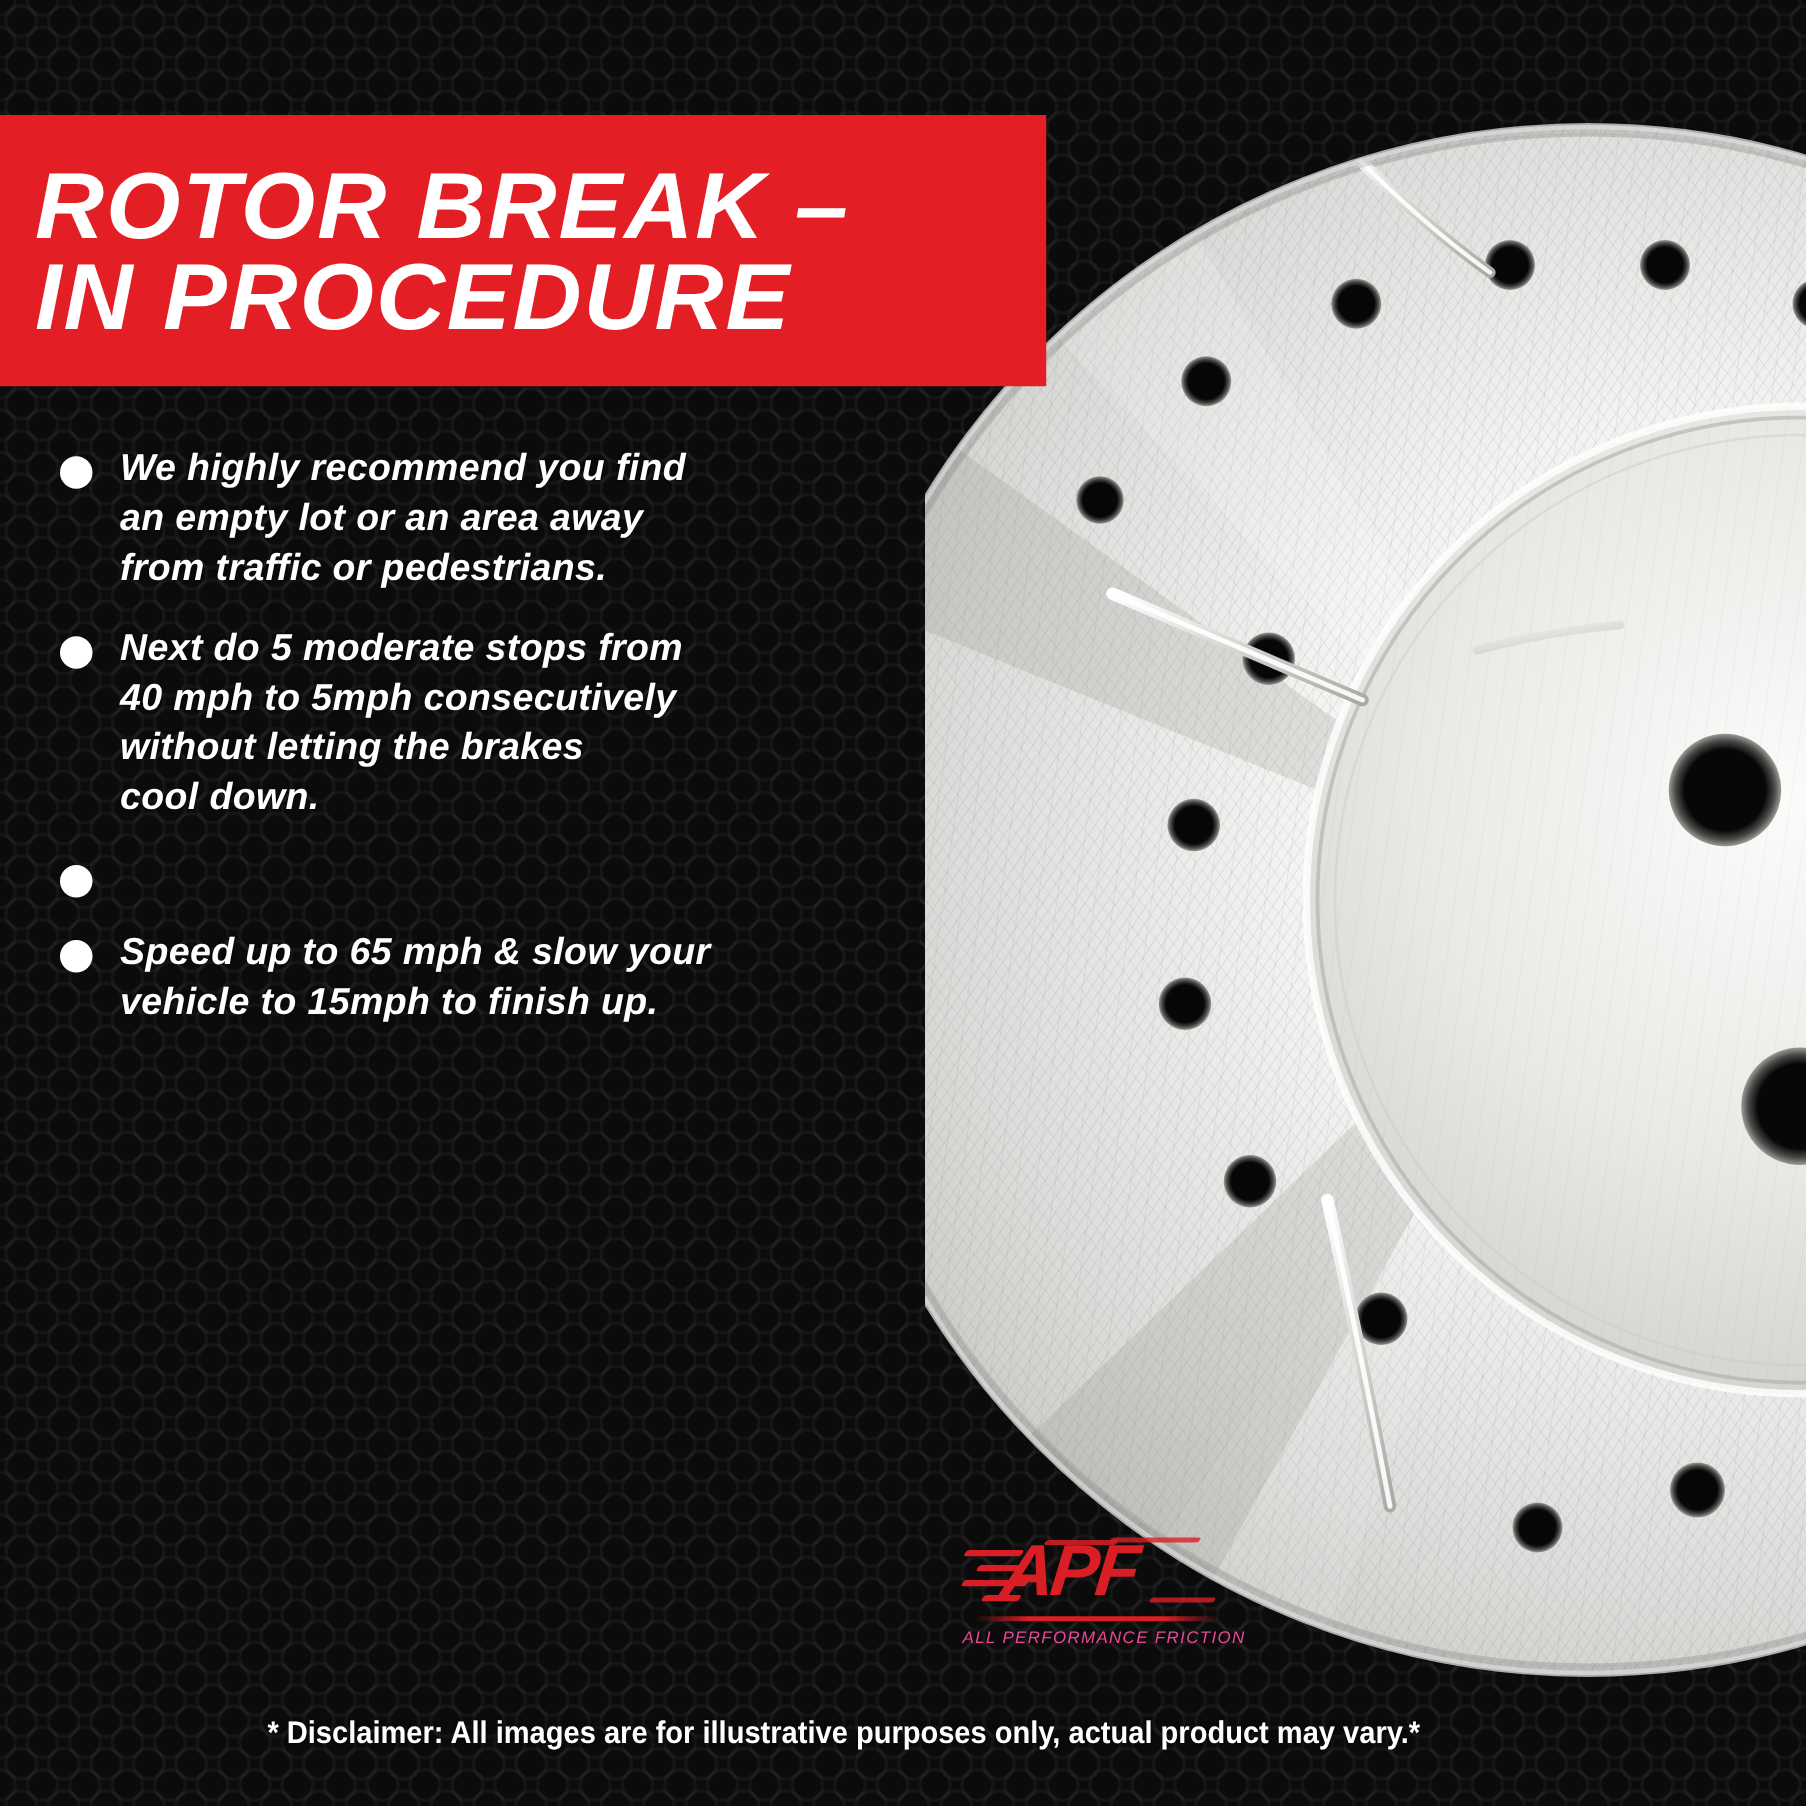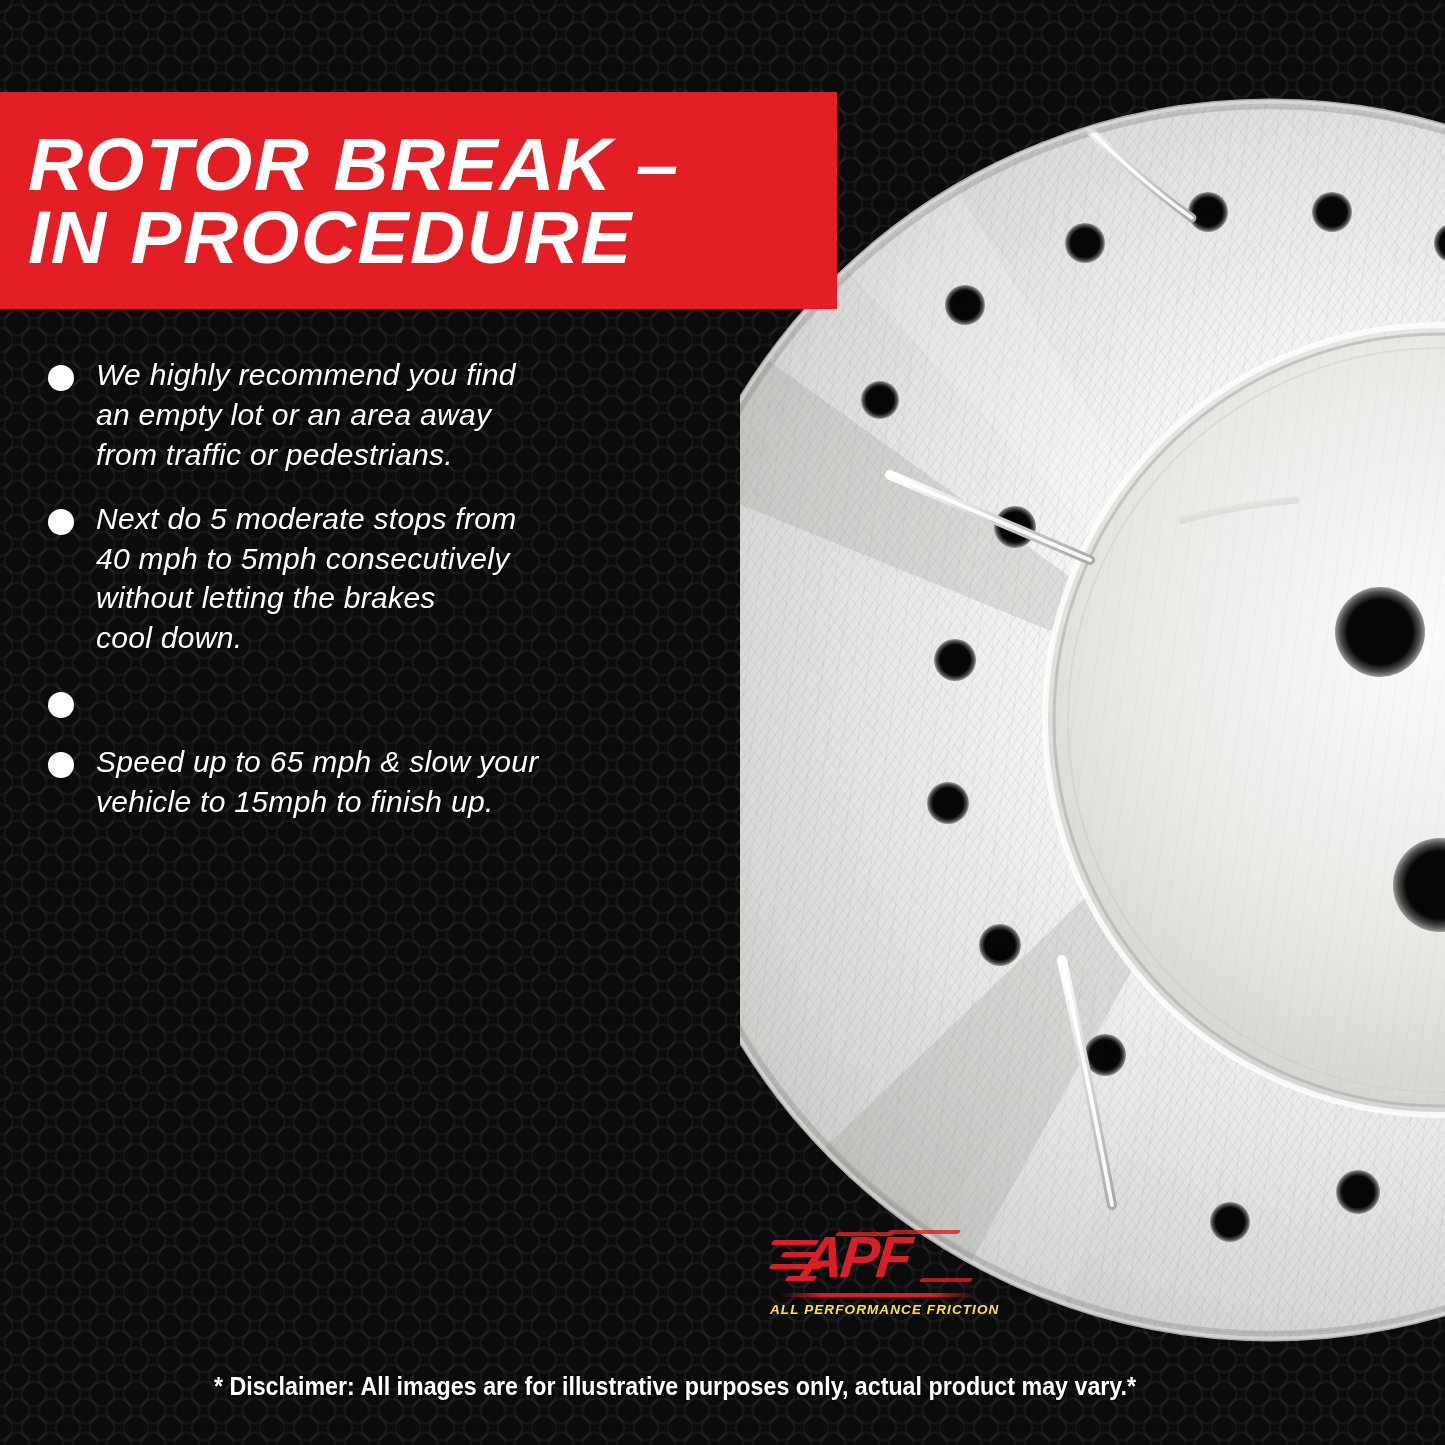--- a/index.html
+++ b/index.html
@@ -90,21 +90,21 @@
     width: 26px;
     height: 26px;
     border-radius: 50%;
     background: #ffffff;
     margin-top: 10px;
     margin-right: 22px;
   }
   .bullet-text {
     color: #ffffff;
     font-family: "Liberation Sans", sans-serif;
-    font-weight: normal;
+    font-weight: bold;
     font-style: italic;
     font-size: 30px;
     line-height: 1.33;
     letter-spacing: 0.3px;
     white-space: pre-line;
     text-shadow: 0 0 3px rgba(0,0,0,0.7);
   }
 
   
   #apf-logo {
@@ -141,23 +141,23 @@
     width: 196px;
     height: 4px;
     background: linear-gradient(to right, rgba(217,31,37,0) 0%, #D91F25 22%, #D91F25 78%, rgba(217,31,37,0) 100%);
   }
   #apf-tagline {
     position: absolute;
     left: 0;
     top: 74px;
     width: 215px;
     text-align: center;
-    color: #fde047;
-    font-family: "Liberation Sans", sans-serif;
-    font-weight: bold;
+    color: #ec4899;
+    font-family: "Liberation Sans", sans-serif;
+    font-weight: normal;
     font-style: italic;
     font-size: 13.5px;
     letter-spacing: 1.1px;
     white-space: nowrap;
   }
 
   
   #disclaimer {
     position: absolute;
     left: 0;

